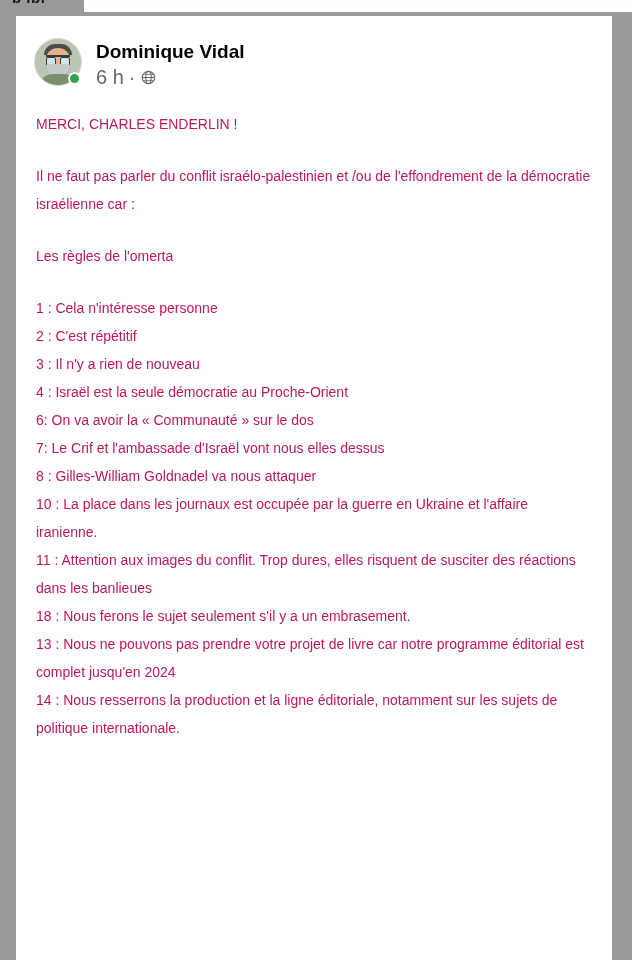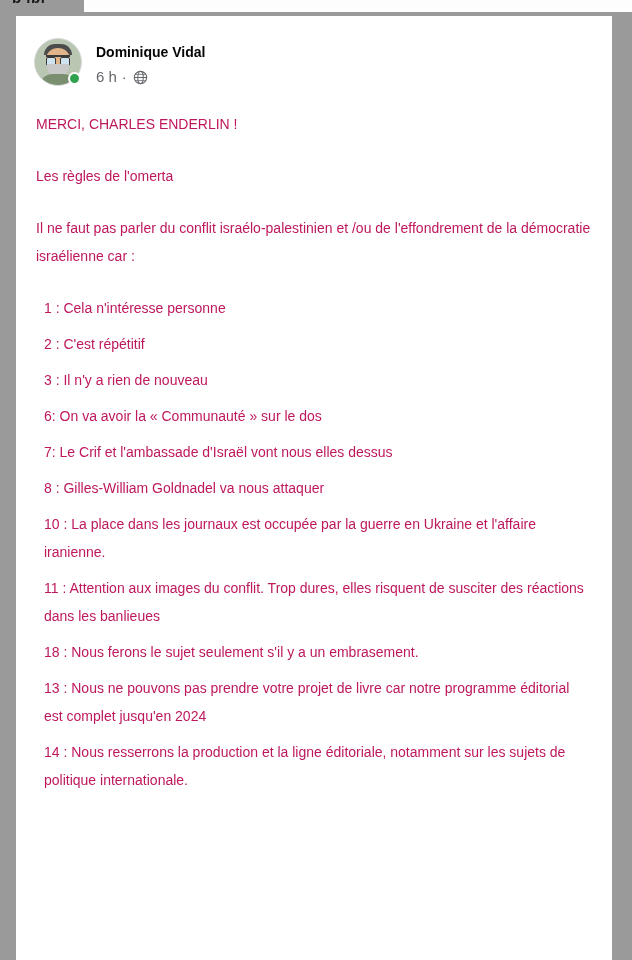--- a/index.html
+++ b/index.html
@@ -137,30 +137,30 @@
     box-sizing: border-box;
   }
   .header-text {
     margin-left: 14px;
     display: flex;
     flex-direction: column;
     justify-content: center;
     padding-top: 2px;
   }
   .author-name {
-    font-size: 14px;
+    font-size: 19px;
     font-weight: bold;
     color: #050505;
     line-height: 24px;
   }
   .meta-row {
     display: flex;
     align-items: center;
     margin-top: 4px;
-    font-size: 15px;
+    font-size: 20px;
     color: #65676b;
     line-height: 18px;
   }
   .meta-row .dot {
     margin: 0 5px;
     color: #65676b;
   }
   .globe-icon {
     display: inline-block;
     width: 15px;
@@ -176,21 +176,21 @@
     color: #be185d;
     font-family: Liberation Sans, sans-serif;
   }
   .post-body p {
     margin: 0 0 24px 0;
   }
   .post-body .list {
     margin: 0;
   }
   .post-body .list div {
-    margin: 8px;
+    margin: 0;
   }
 </style>
 </head>
 <body>
 
 <div id="screen">
 
   <div class="top-strip">
     <div class="partial-text">p   ibr</div>
     <div class="white-block"></div>
@@ -220,26 +220,27 @@
               <line x1="2.4" y1="4.6" x2="13.6" y2="4.6" stroke="#65676b" stroke-width="0.9"></line>
               <line x1="2.4" y1="11.4" x2="13.6" y2="11.4" stroke="#65676b" stroke-width="0.9"></line>
             </svg>
           </span>
         </div>
       </div>
     </div>
 
     <div class="post-body">
       <p>MERCI, CHARLES ENDERLIN !</p>
+      <p>Il ne faut pas parler du conflit israélo-palestinien et /ou de l'effondrement de la démocratie israélienne car :</p>
       <p>Les règles de l'omerta</p>
-      <p>Il ne faut pas parler du conflit israélo-palestinien et /ou de l'effondrement de la démocratie israélienne car :</p>
       <div class="list">
         <div>1 : Cela n'intéresse personne</div>
         <div>2 : C'est répétitif</div>
         <div>3 : Il n'y a rien de nouveau</div>
+        <div>4 : Israël est la seule démocratie au Proche-Orient</div>
         <div>6: On va avoir la « Communauté » sur le dos</div>
         <div>7: Le Crif et l'ambassade d'Israël vont nous elles dessus</div>
         <div>8 : Gilles-William Goldnadel va nous attaquer</div>
         <div>10 : La place dans les journaux est occupée par la guerre en Ukraine et l'affaire iranienne.</div>
         <div>11 : Attention aux images du conflit. Trop dures, elles risquent de susciter des réactions dans les banlieues</div>
         <div>18 : Nous ferons le sujet seulement s'il y a un embrasement.</div>
         <div>13 : Nous ne pouvons pas prendre votre projet de livre car notre programme éditorial est complet jusqu'en 2024</div>
         <div>14 : Nous resserrons la production et la ligne éditoriale, notamment sur les sujets de politique internationale.</div>
       </div>
     </div>

